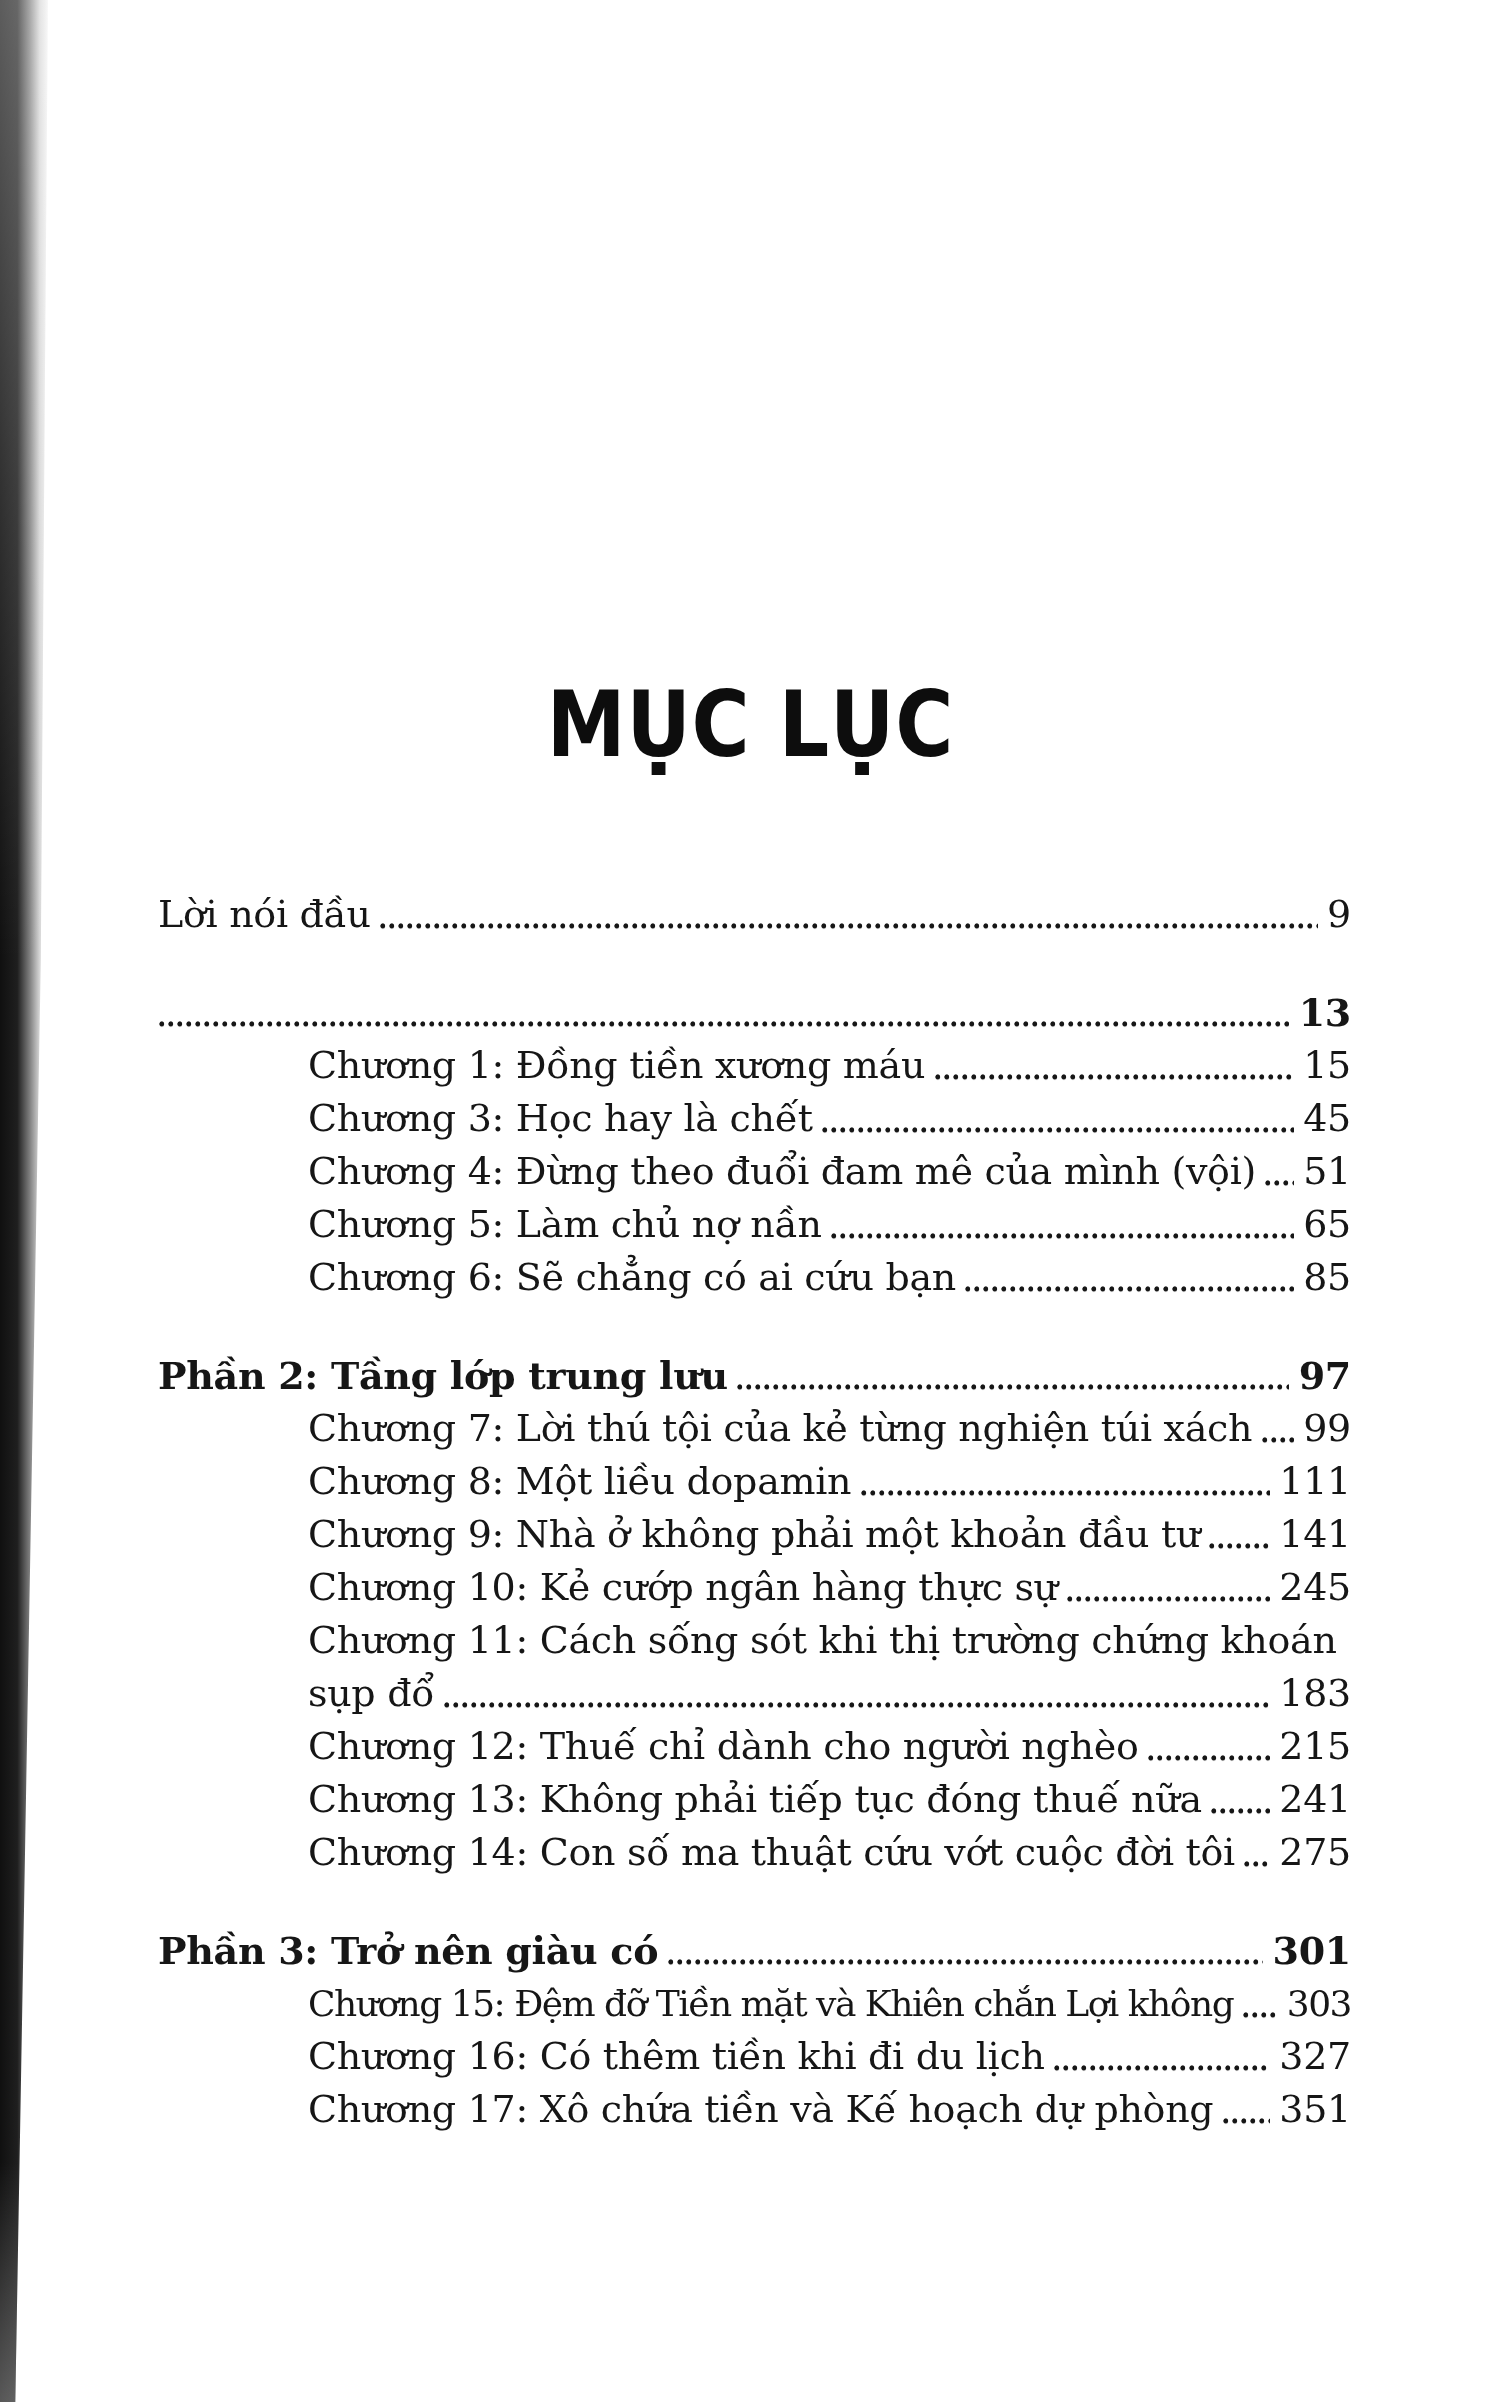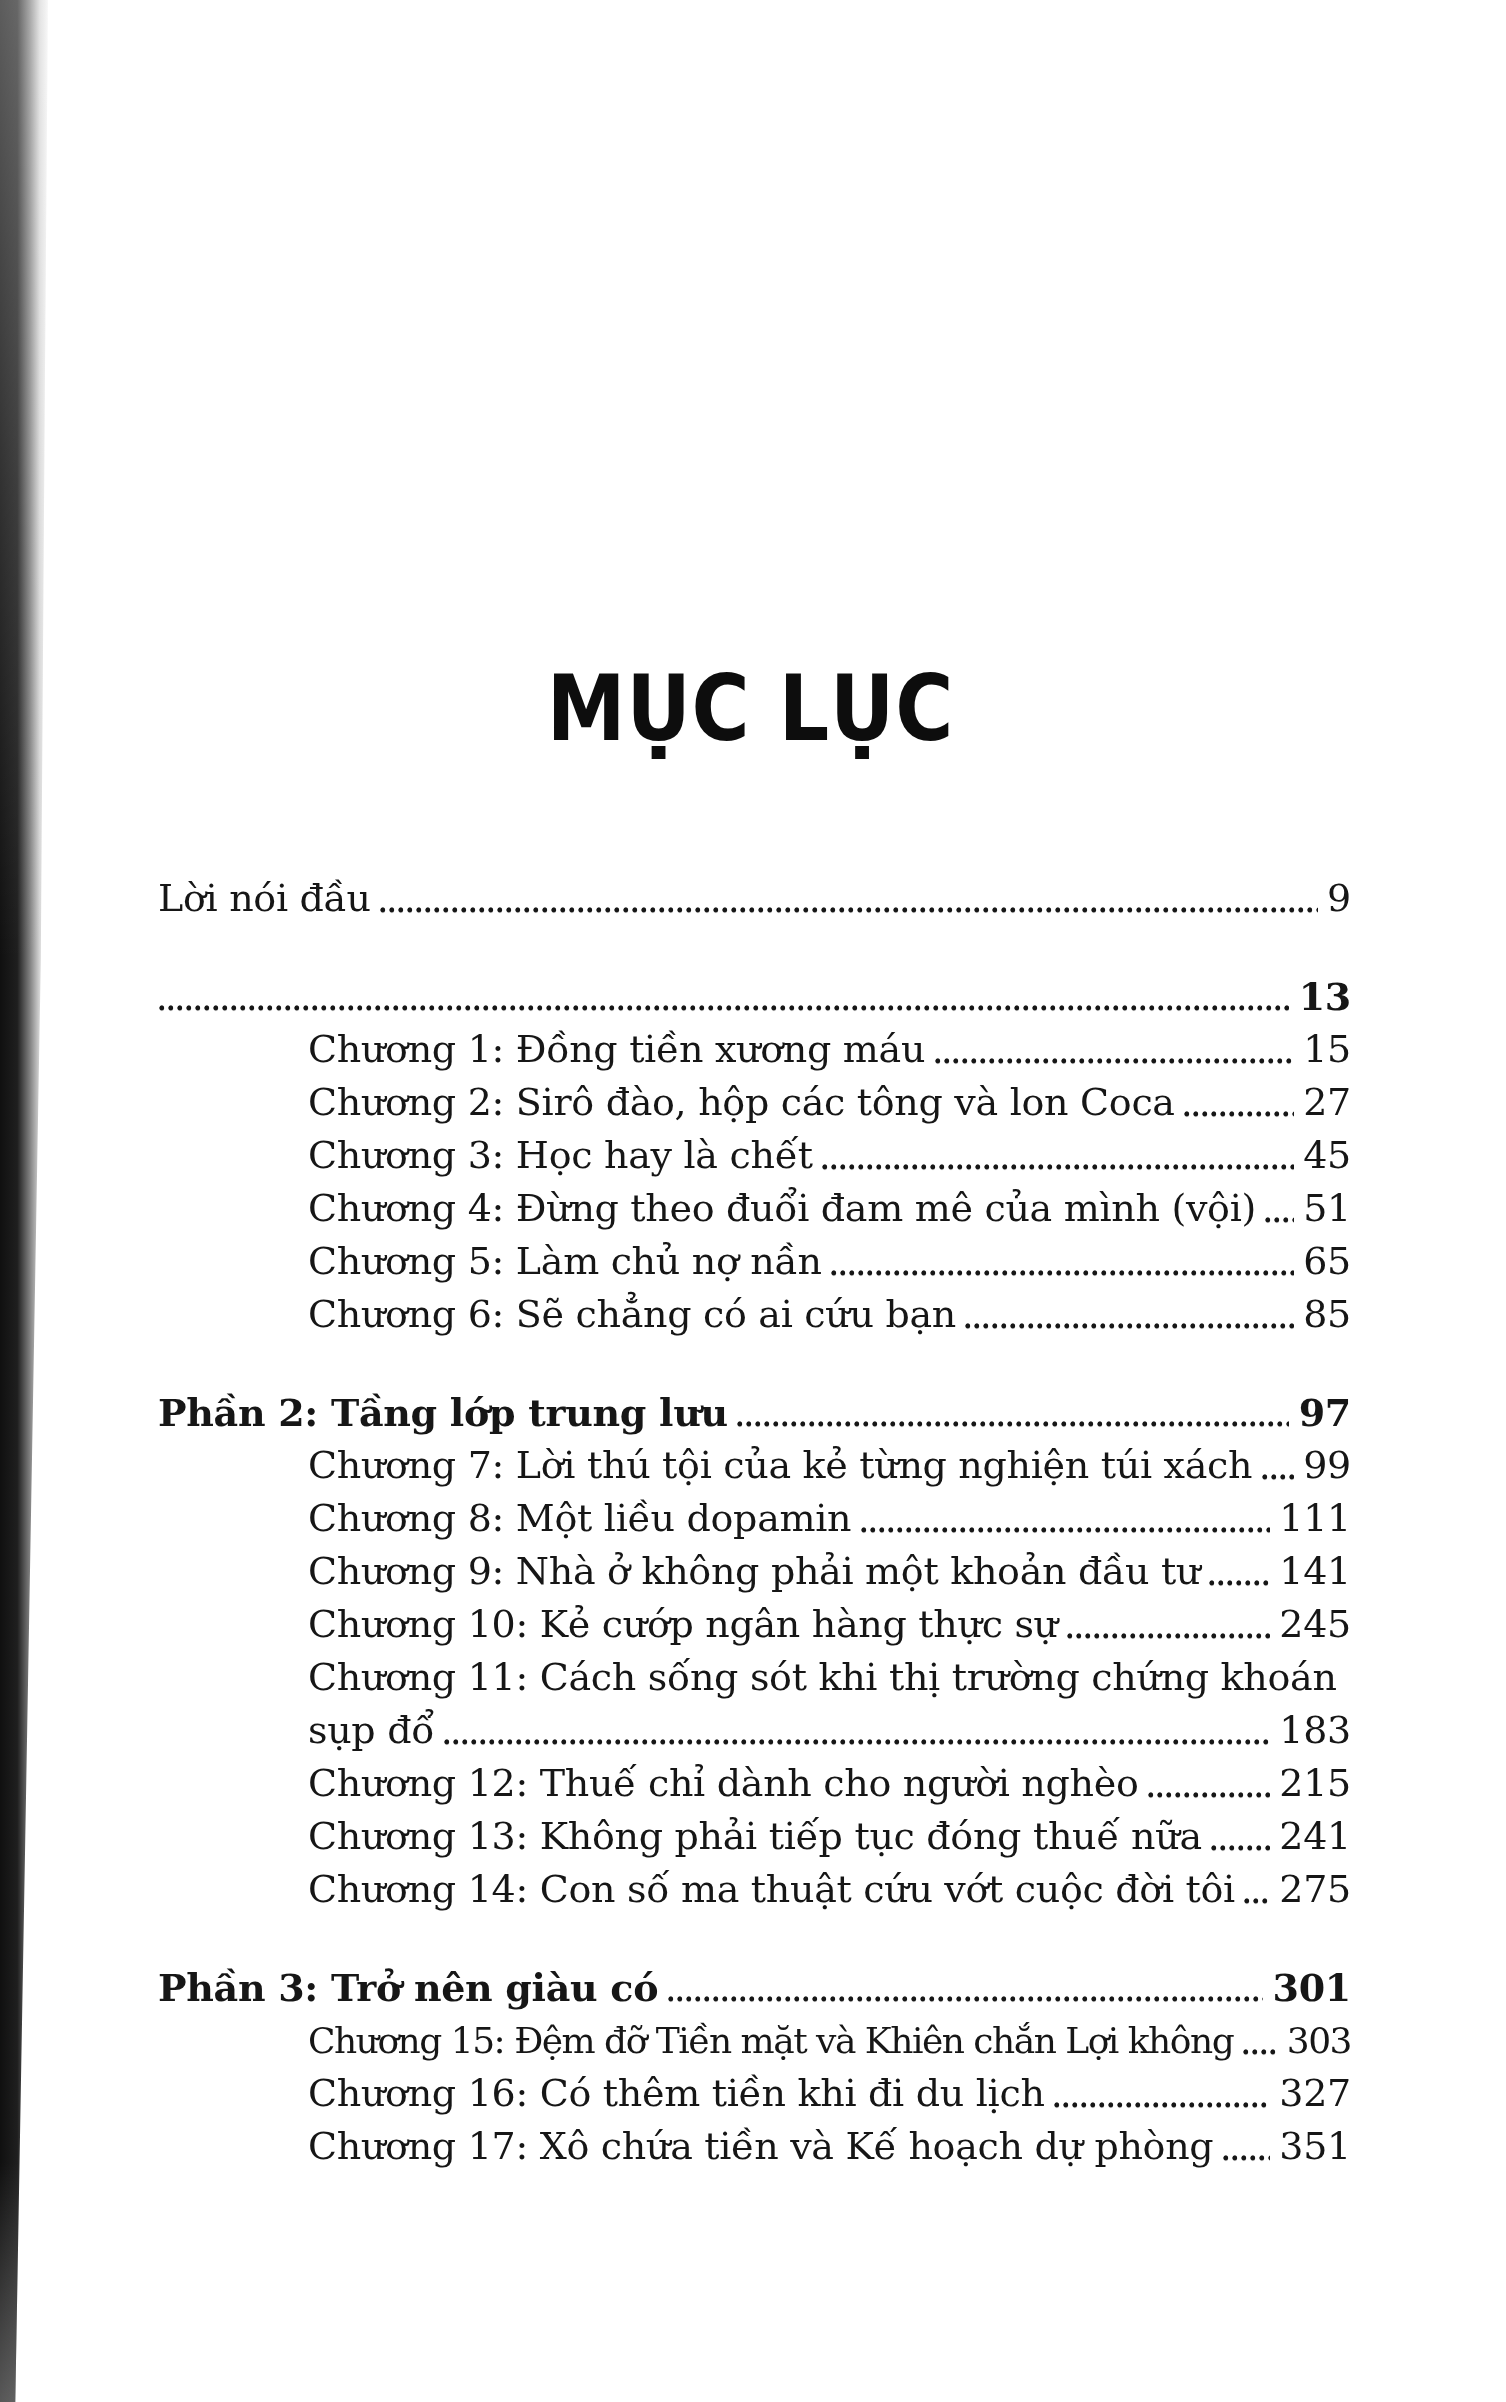--- a/index.html
+++ b/index.html
@@ -41,21 +41,21 @@
         rgba(255,255,255,0.14) 20%,
         rgba(255,255,255,0) 40%),
       linear-gradient(to top,
         rgba(255,255,255,0.30) 0%,
         rgba(255,255,255,0) 10%);
   }
 
   .content {
     position: absolute;
     left: 150px;
-    top: 656px;
+    top: 672px;
     width: 1201px;
   }
 
   .title {
     margin: 7.5px 0 0 0;
     text-align: center;
     font-family: "DejaVu Sans", "Liberation Sans", sans-serif;
     font-weight: bold;
     font-size: 90px;
     line-height: 1;
@@ -120,25 +120,20 @@
       <div class="row part">
         <span class="leader"></span>
         <span class="page">13</span>
       </div>
       <div class="row chapter">
         <span class="label">Chương 1: Đồng tiền xương máu</span>
         <span class="leader"></span>
         <span class="page">15</span>
       </div>
       <div class="row chapter">
-        <span class="label">Chương 2: Sirô đào, hộp các tông và lon Coca</span>
-        <span class="leader"></span>
-        <span class="page">27</span>
-      </div>
-      <div class="row chapter">
         <span class="label">Chương 3: Học hay là chết</span>
         <span class="leader"></span>
         <span class="page">45</span>
       </div>
       <div class="row chapter">
         <span class="label">Chương 4: Đừng theo đuổi đam mê của mình (vội)</span>
         <span class="leader"></span>
         <span class="page">51</span>
       </div>
       <div class="row chapter">

